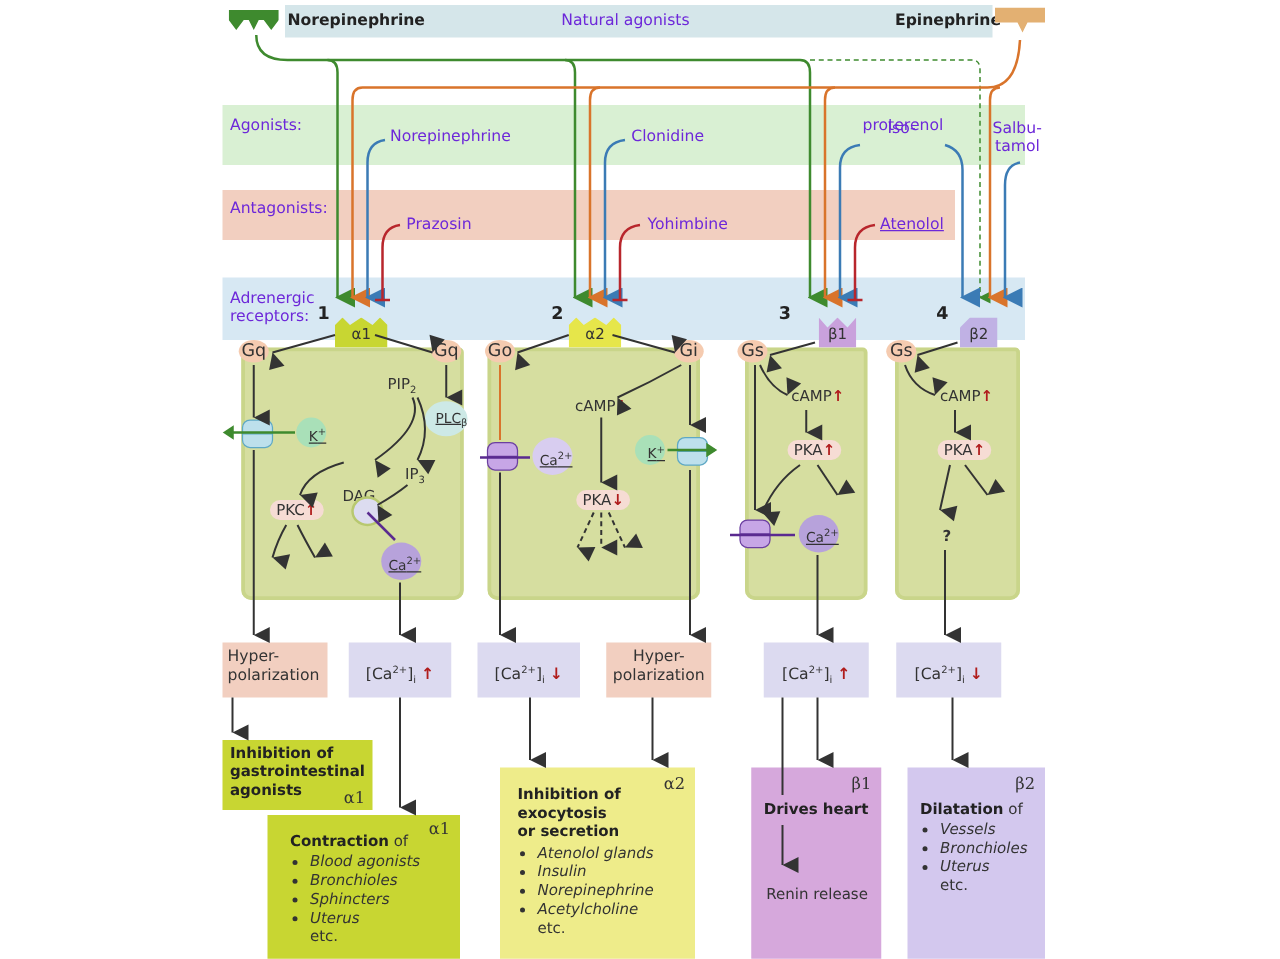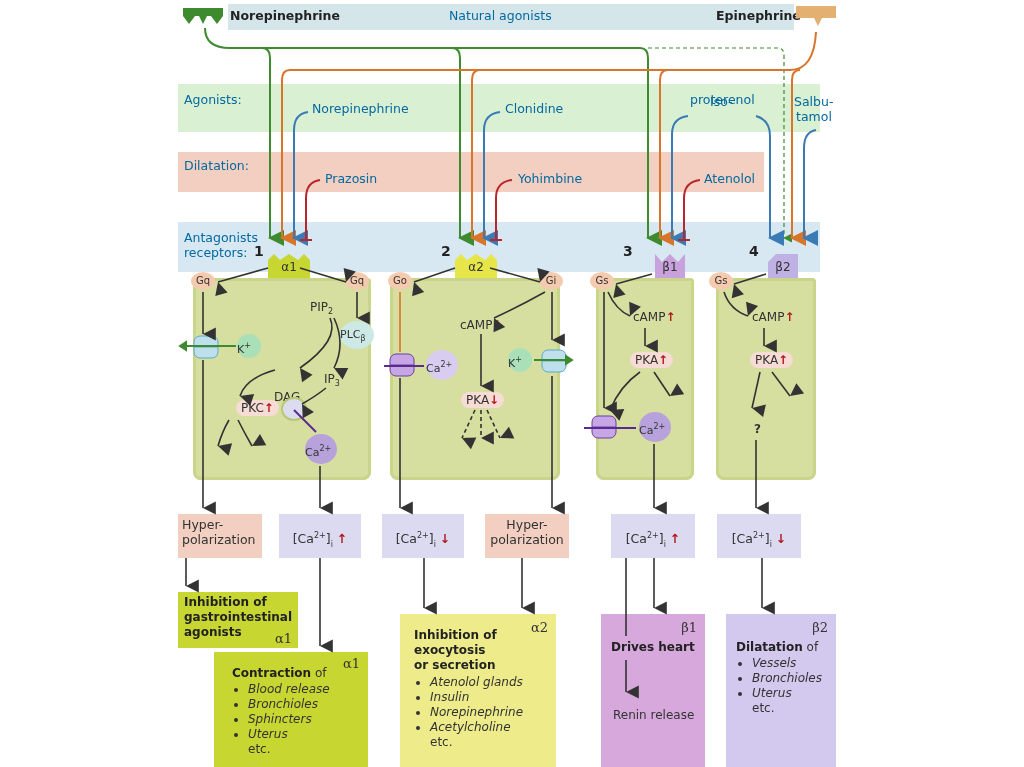--- a/index.html
+++ b/index.html
@@ -1,28 +1,28 @@
 <!DOCTYPE html>
 <html><head>
 <meta charset="utf-8">
 <style>
   html, body { margin:0; padding:0; background:#ffffff; }
   body { width:1024px; height:767px; position:relative; overflow:hidden; font-family:"DejaVu Sans", sans-serif; color:#3a3a3a; }
   .abs { position:absolute; }
   .band { position:absolute; }
-  .lbl { position:absolute; font-size:12.5px; white-space:nowrap; color:#0369a1; }
+  .lbl { position:absolute; font-size:12.5px; white-space:nowrap; color:#6d28d9; }
   .bold { font-weight:bold; color:#222; }
   .cell { position:absolute; background:#d6dea0; border-radius:4px; box-shadow: inset 0 0 0 3px #c9d58a; }
   .cell.wavy { border-bottom-left-radius:8px; border-bottom-right-radius:8px; }
-  .gprot { position:absolute; width:24px; height:18px; border-radius:50%; background:#f5cbb0; font-size:10px; text-align:center; line-height:18px; color:#333; }
+  .gprot { position:absolute; width:24px; height:18px; border-radius:50%; background:#f5cbb0; font-size:14px; text-align:center; line-height:18px; color:#333; }
   .rec { position:absolute; width:34px; height:20px; text-align:center; font-size:12px; line-height:22px; color:#333; }
   .rnum { position:absolute; font-weight:bold; font-size:14px; color:#222; }
   .node { position:absolute; font-size:12px; color:#333; white-space:nowrap; }
   .pill { position:absolute; background:#f6dcd4; border-radius:10px; padding:1px 5px; font-size:12px; color:#333; }
-  .ion { position:absolute; border-radius:50%; text-align:left; font-size:11px; color:#333; }
+  .ion { position:absolute; border-radius:50%; text-align:right; font-size:11px; color:#333;text-decoration:underline; }
   .effbox { position:absolute; font-size:12.5px; color:#333; text-align:center; }
   .outbox { position:absolute; font-size:12px; color:#333; padding:6px 8px; box-sizing:border-box; }
   .outbox ul { margin:2px 0 0 0; padding-left:16px; }
   .outbox li { margin:0; line-height:15px;font-style:italic; }
   .sub { font-size:8px; vertical-align:sub; }
   .sup { font-size:8px; vertical-align:super; }
   .uparr { color:#b01c1c; font-weight:bold; }
   .greek { position:absolute; font-size:13px; color:#333; font-family:"DejaVu Serif", serif; }
   svg.overlay { position:absolute; left:0; top:0; pointer-events:none; }
 </style>
@@ -42,34 +42,34 @@
 <div class="lbl bold" style="left:230px;top:8px;">Norepinephrine</div>
 <div class="lbl" style="left:449px;top:8px;">Natural agonists</div>
 <div class="lbl bold" style="left:716px;top:8px;">Epinephrine</div>
 <div class="abs" style="left:796px;top:6px;">
   <svg width="40" height="24">
       <path d="M0,0 H40 V12 H26 L22,20 L18,12 H0 Z" fill="#e3b072"></path>
     </svg>
 </div>
 
 <div class="lbl" style="left:184px;top:92px;">Agonists:</div>
-<div class="lbl" style="left:184px;top:158px;">Dilatation:</div>
-<div class="lbl" style="left:184px;top:230px;">Antagonists</div>
+<div class="lbl" style="left:184px;top:158px;">Antagonists:</div>
+<div class="lbl" style="left:184px;top:230px;">Adrenergic</div>
 <div class="lbl" style="left:184px;top:245px;text-align:center;">receptors:</div>
 
 <div class="lbl" style="left:312px;top:101px;">Norepinephrine</div>
 <div class="lbl" style="left:505px;top:101px;">Clonidine</div>
 <div class="lbl" style="left:710px;top:94px;">Iso-</div>
 <div class="lbl" style="left:690px;top:92px;">proterenol</div>
 <div class="lbl" style="left:794px;top:94px;">Salbu-</div>
 <div class="lbl" style="left:796px;top:109px;">tamol</div>
 
 <div class="lbl" style="left:325px;top:171px;">Prazosin</div>
 <div class="lbl" style="left:518px;top:171px;">Yohimbine</div>
-<div class="lbl" style="left:704px;top:171px;">Atenolol</div>
+<div class="lbl" style="left:704px;top:171px;text-decoration:underline;">Atenolol</div>
 
 <div class="cell wavy" style="left:193px;top:278px;width:178px;height:202px;"></div>
 <div class="cell wavy" style="left:390px;top:278px;width:170px;height:202px;"></div>
 <div class="cell wavy" style="left:596px;top:278px;width:98px;height:202px;"></div>
 <div class="cell wavy" style="left:716px;top:278px;width:100px;height:202px;"></div>
 
 <div class="rnum" style="left:254px;top:243px;">1</div>
 <div class="rnum" style="left:441px;top:243px;">2</div>
 <div class="rnum" style="left:623px;top:243px;">3</div>
 <div class="rnum" style="left:749px;top:243px;">4</div>
@@ -103,21 +103,21 @@
 <div class="gprot" style="left:345px;top:272px;">Gq</div>
 <div class="gprot" style="left:388px;top:272px;">Go</div>
 <div class="gprot" style="left:539px;top:272px;">Gi</div>
 <div class="gprot" style="left:590px;top:272px;">Gs</div>
 <div class="gprot" style="left:709px;top:272px;">Gs</div>
 
 <div class="node" style="left:310px;top:300px;">PIP<span class="sub">2</span></div>
 <div class="ion" style="left:340px;top:321px;width:34px;height:28px;line-height:28px;background:#cde9e6;">PLC<span class="sub">β</span></div>
 <div class="node" style="left:274px;top:362px;margin-top:28px;">DAG</div>
 <div class="node" style="left:324px;top:372px;">IP<span class="sub">3</span></div>
-<div class="pill" style="left:216px;top:400px;margin-left:20px;"><span>PKC</span><span class="uparr">↑</span></div>
+<div class="pill" style="left:216px;top:400px;"><span>PKC</span><span class="uparr">↑</span></div>
 <div class="ion" style="left:237px;top:334px;width:24px;height:24px;line-height:24px;background:#a9e0b8;">K<span class="sup">+</span></div>
 <div class="ion" style="left:281px;top:397px;width:22px;height:20px;background:#dcdcf0;border:2px solid #b8c870;"></div>
 <div class="ion" style="left:305px;top:434px;width:32px;height:30px;line-height:30px;background:#b7a2db;">Ca<span class="sup">2+</span></div>
 <div class="abs" style="left:192px;top:334px;">
   <svg width="28" height="26">
       <rect x="2" y="2" width="24" height="22" rx="6" fill="#bde0ec" stroke="#5ea8c5"></rect>
       <line x1="2" y1="13" x2="26" y2="13" stroke="#5ea8c5"></line>
     </svg>
 </div>
 
@@ -168,21 +168,21 @@
 <div class="outbox" style="left:178px;top:592px;width:120px;height:56px;background:#c8d632;padding:3px 6px;">
   <div class="bold" style="line-height:15px;">Inhibition of</div>
   <div class="bold" style="line-height:15px;">gastrointestinal</div>
   <div class="bold" style="line-height:15px;">agonists</div>
   <div class="greek" style="right:6px;bottom:2px;">α1</div>
 </div>
 
 <div class="outbox" style="left:214px;top:652px;width:154px;height:115px;background:#c8d632;padding:14px 18px;">
   <div><span class="bold">Contraction</span><span> of</span></div>
   <ul>
-    <li>Blood release</li>
+    <li>Blood agonists</li>
     <li>Bronchioles</li>
     <li>Sphincters</li>
     <li>Uterus</li>
   </ul>
   <div style="padding-left:16px;line-height:14px;">etc.</div>
   <div class="greek" style="right:8px;top:4px;">α1</div>
 </div>
 
 <div class="outbox" style="left:400px;top:614px;width:156px;height:153px;background:#eeec8a;padding:14px 14px;">
   <div class="bold" style="line-height:15px;">Inhibition of</div>

